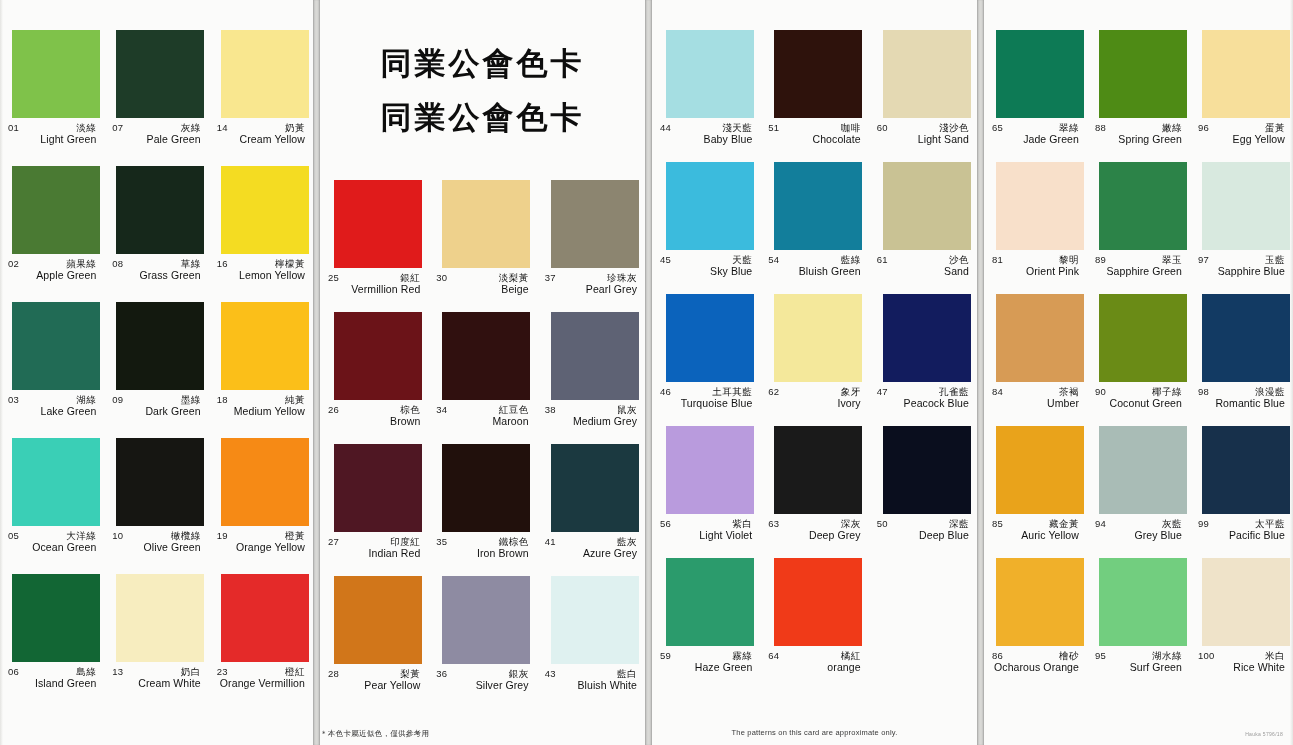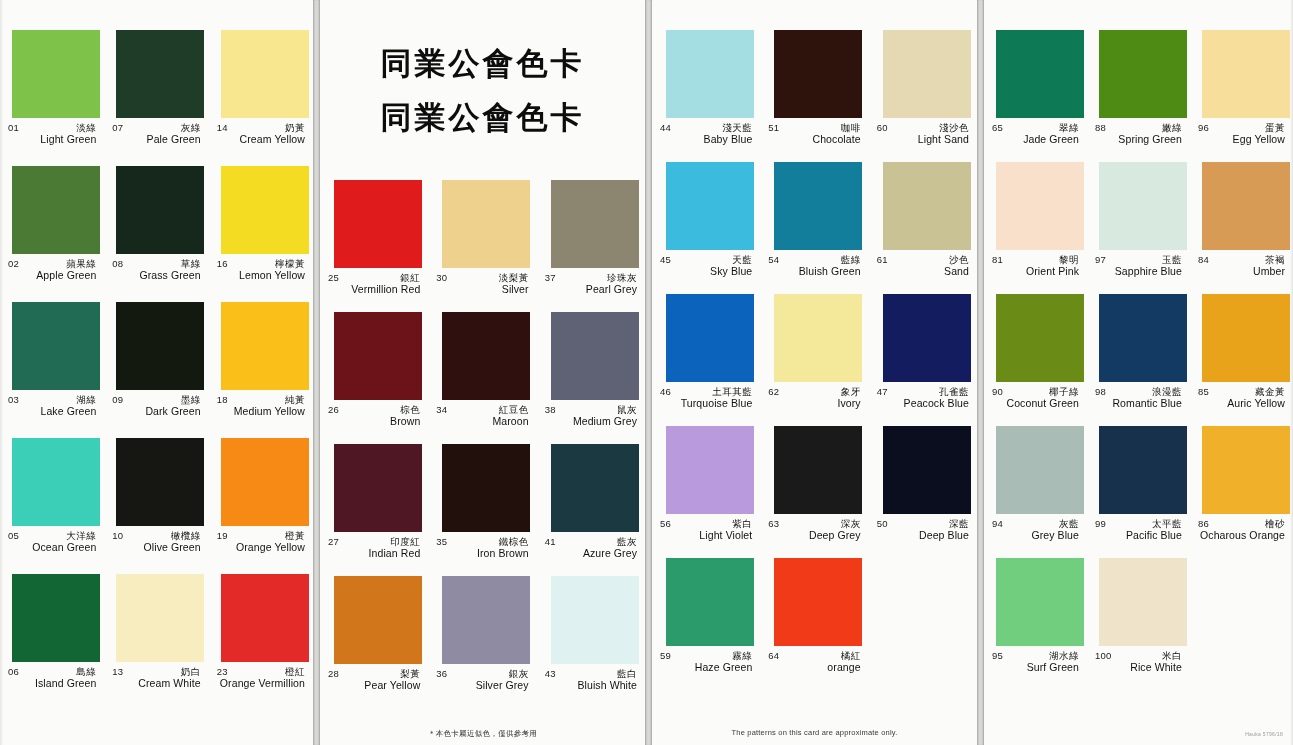--- a/index.html
+++ b/index.html
@@ -121,21 +121,21 @@
     color: #0d0d0d;
     letter-spacing: 3px;
     line-height: 54px;
     white-space: nowrap;
   }
   .footnote {
     position: absolute;
     bottom: 6px;
     left: 0;
     right: 0;
-    text-align: center;
+    text-align: left;
     font-size: 7.5px;
     color: #2b2b2b;
     font-family: "DejaVu Sans", "Liberation Sans", sans-serif;
     letter-spacing: .3px;
     margin-top: 28px;
   }
   .footnote-en {
     position: absolute;
     bottom: 8px;
     left: 0;
@@ -344,21 +344,21 @@
             <div class="en">Vermillion Red</div>
           </div>
         </div>
         <div class="cell">
           <div class="swatch" style="background: rgb(238, 209, 140);"></div>
           <div class="labels">
             <div class="row-top">
               <span class="code">30</span>
               <span class="cn">淡梨黃</span>
             </div>
-            <div class="en">Silver</div>
+            <div class="en">Beige</div>
           </div>
         </div>
         <div class="cell">
           <div class="swatch" style="background: rgb(140, 133, 112);"></div>
           <div class="labels">
             <div class="row-top">
               <span class="code">37</span>
               <span class="cn">珍珠灰</span>
             </div>
             <div class="en">Pearl Grey</div>
@@ -642,20 +642,30 @@
           <div class="swatch" style="background: rgb(248, 224, 202);"></div>
           <div class="labels">
             <div class="row-top">
               <span class="code">81</span>
               <span class="cn">黎明</span>
             </div>
             <div class="en">Orient Pink</div>
           </div>
         </div>
         <div class="cell">
+          <div class="swatch" style="background: rgb(44, 131, 72);"></div>
+          <div class="labels">
+            <div class="row-top">
+              <span class="code">89</span>
+              <span class="cn">翠玉</span>
+            </div>
+            <div class="en">Sapphire Green</div>
+          </div>
+        </div>
+        <div class="cell">
           <div class="swatch" style="background: rgb(216, 233, 223);"></div>
           <div class="labels">
             <div class="row-top">
               <span class="code">97</span>
               <span class="cn">玉藍</span>
             </div>
             <div class="en">Sapphire Blue</div>
           </div>
         </div>
         <div class="cell">

